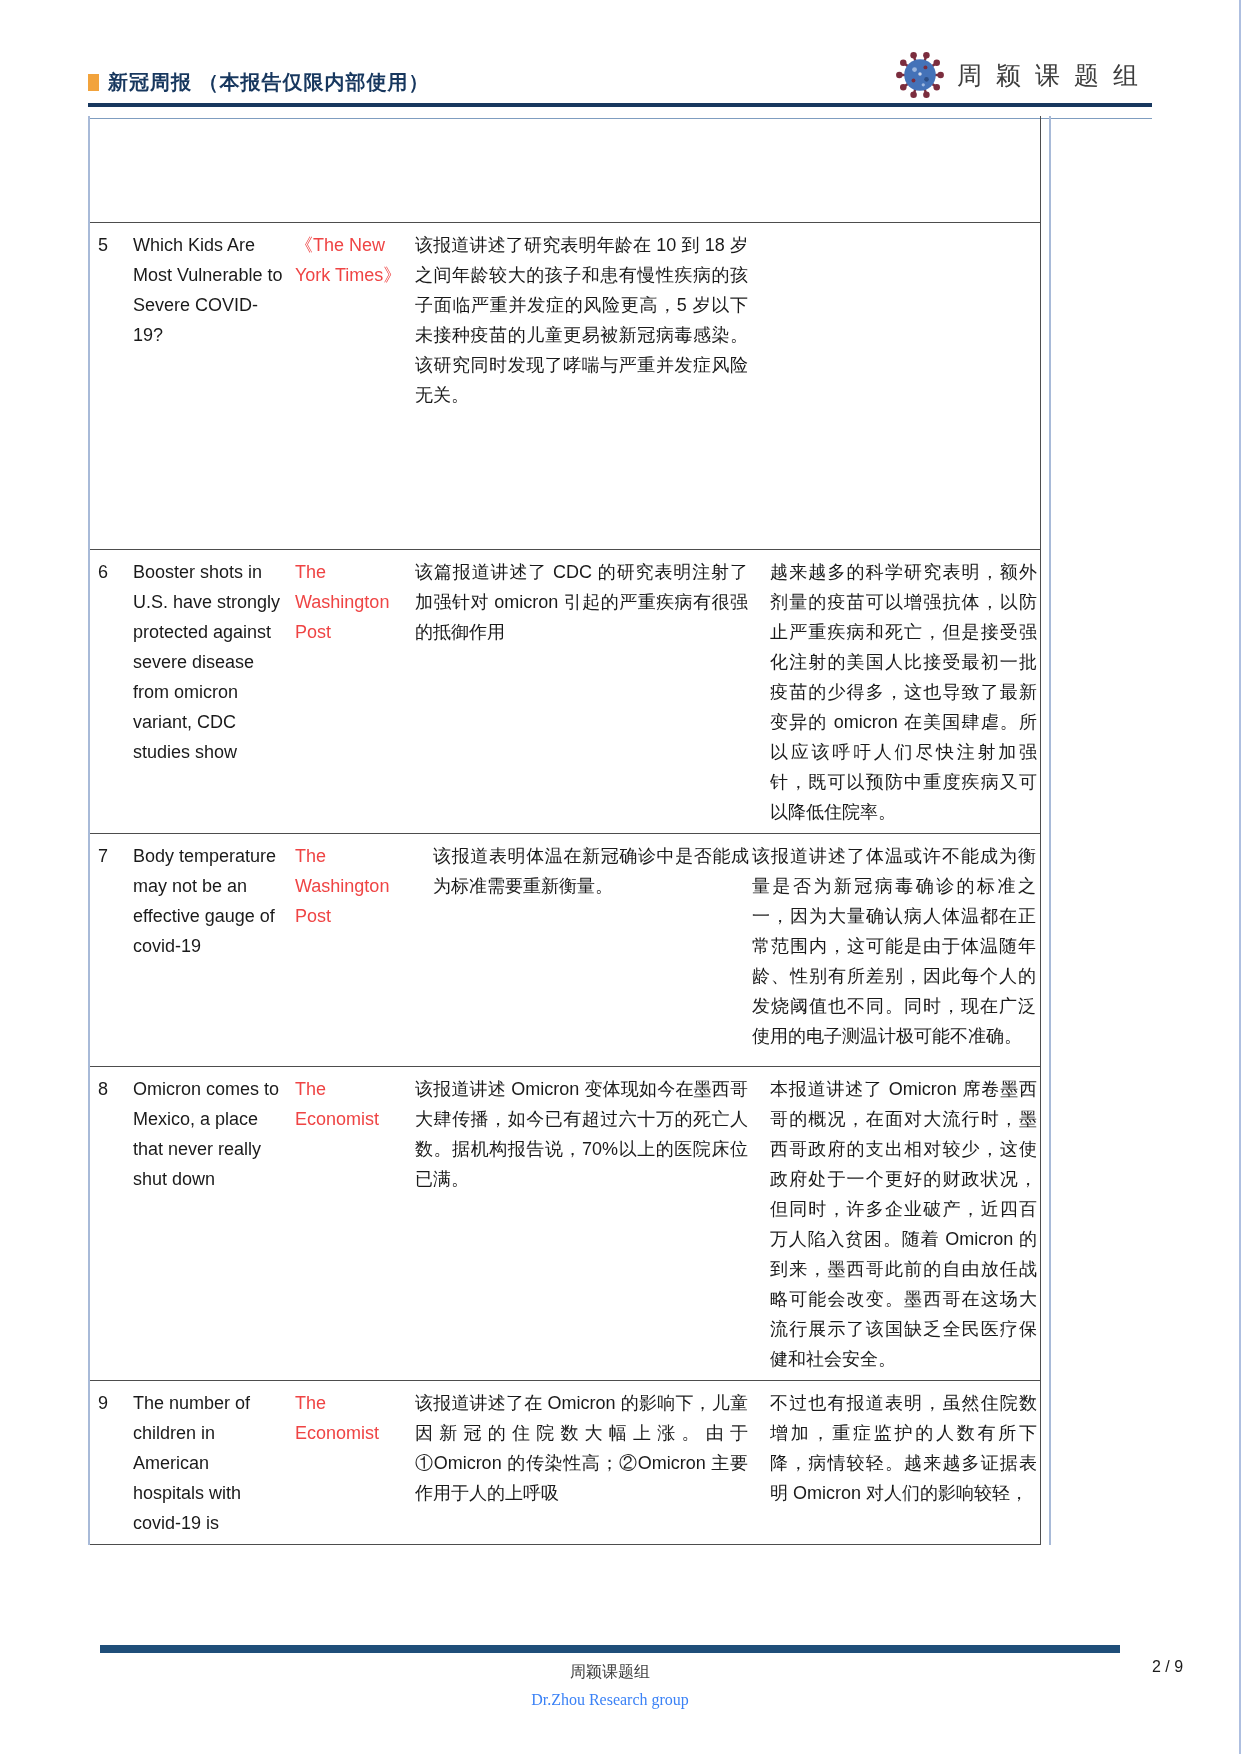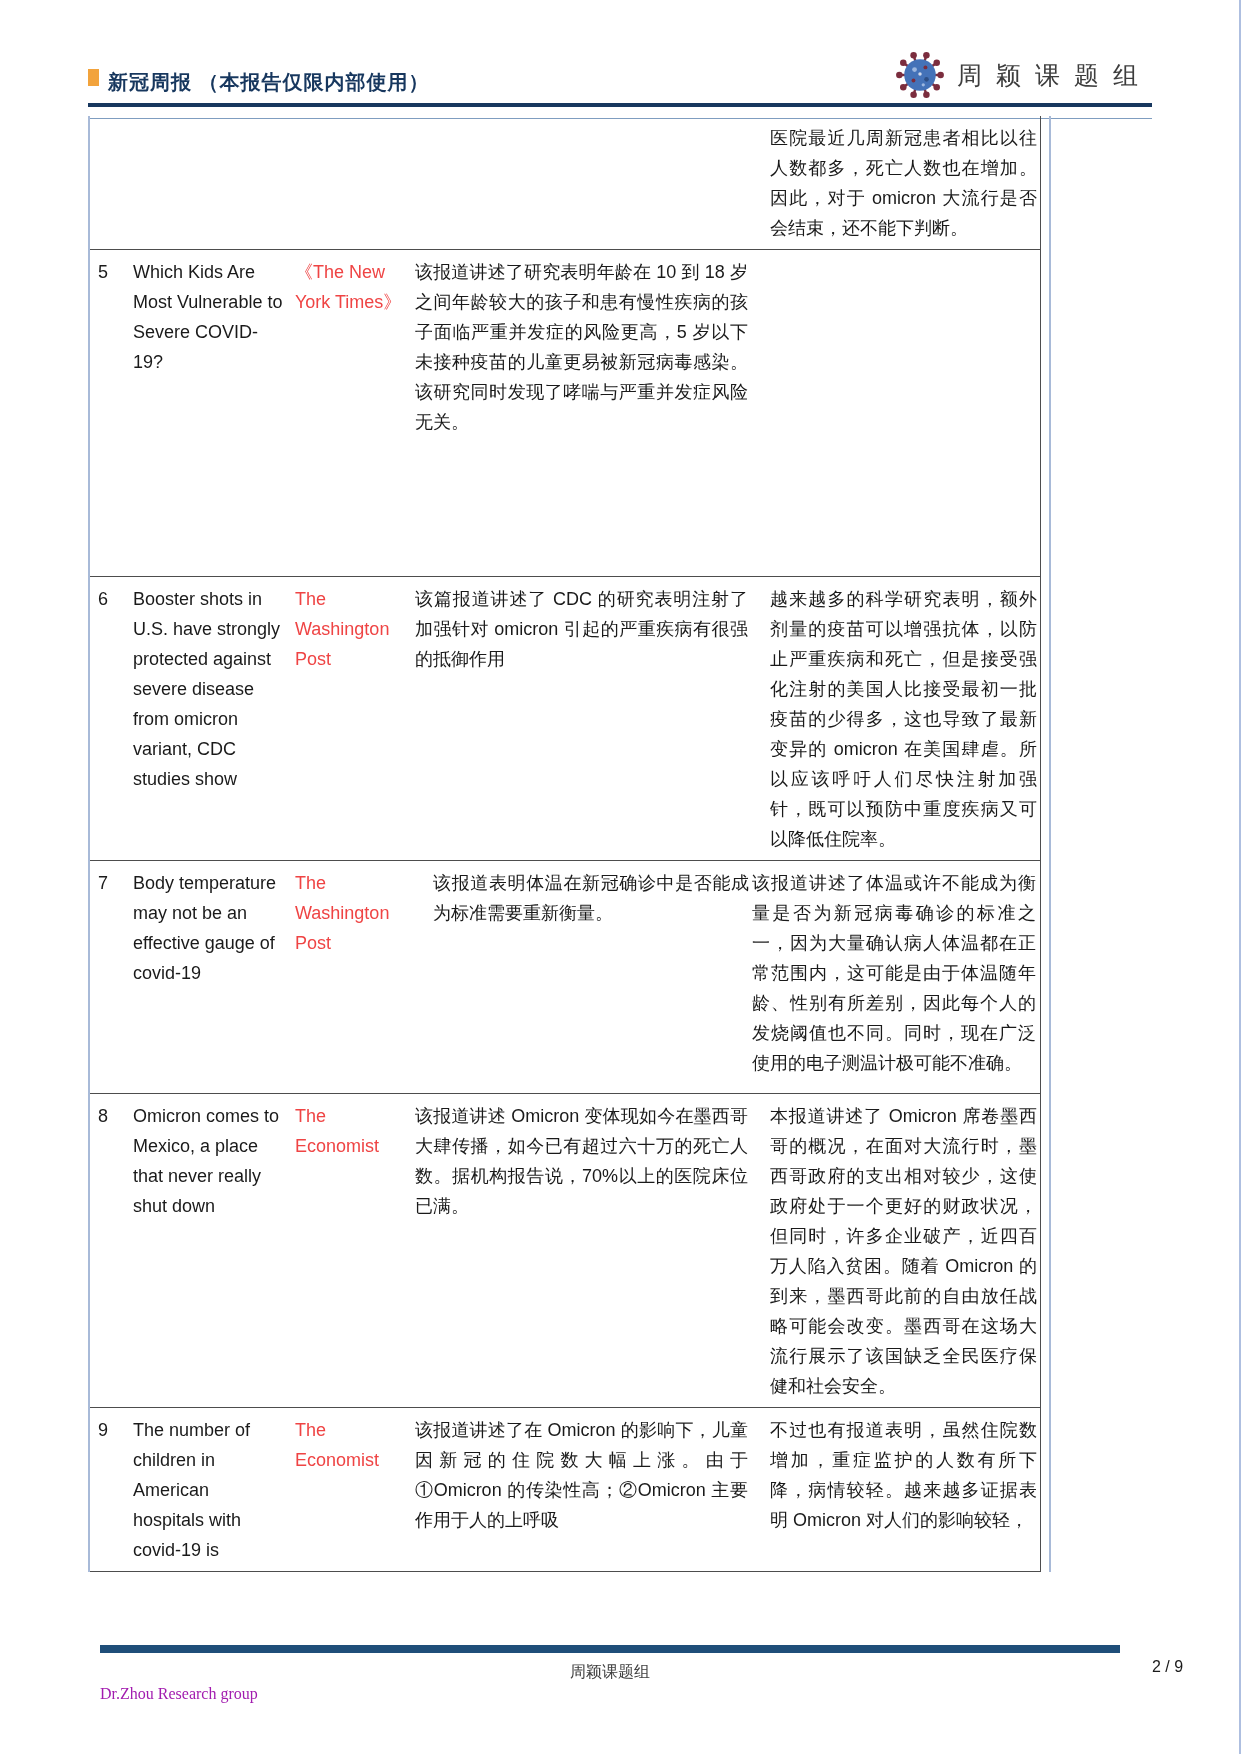--- a/index.html
+++ b/index.html
@@ -3,21 +3,21 @@
 <meta charset="utf-8">
 <style>
   * { margin:0; padding:0; box-sizing:border-box; }
   html,body { width:1241px; height:1754px; }
   body { background:#ffffff; font-family:"Liberation Sans", sans-serif; color:#1a1a1a; position:relative; }
   .page { position:absolute; inset:0; background:#fff; overflow:hidden; border-right:2px solid #aebfe0; }
 
   
   .header { position:absolute; left:88px; top:50px; width:1064px; }
   .header-row { display:flex; justify-content:space-between; align-items:flex-end; }
-  .header-left { display:flex; align-items:flex-start; padding-bottom:7px; }
+  .header-left { display:flex; align-items:center; padding-bottom:7px; }
   .accent-sq { width:11px; height:17px; background:#F2A33C; display:inline-block; margin-right:9px; }
   .doc-title { font-size:20px; font-weight:bold; color:#17375E; letter-spacing:1px; }
   .header-right { display:flex; align-items:center; gap:12px; padding-bottom:3px; }
   .logo-text { font-size:25px; color:#3d3d3d; letter-spacing:14px; white-space:nowrap; }
   .rule-thick { height:4px; background:#17375E; }
   .rule-thin { height:1px; background:#7f9dc0; margin-top:11px; }
 
   
   .table { position:absolute; left:88px; top:116px; width:963px;
            border-left:2px solid #A8BAD8; border-right:2px solid #A8BAD8; padding-right:8px; }
@@ -34,22 +34,22 @@
   .r5 { min-height:327px; }
   .r6 { min-height:259px; }
   .r7 { min-height:233px; }
   .r8 { min-height:291px; }
   .r9 { min-height:149px; }
 
   
   .footer { position:absolute; left:100px; top:1645px; width:1020px; }
   .footer-bar { height:8px; background:#1F4E79; }
   .footer-cn { text-align:center; font-size:16px; color:#404040; margin-top:9px; line-height:20px; }
-  .footer-en { font-family:"Liberation Serif", serif; font-size:16px;
-               color:#a21caf; margin-top:2px; line-height:20px; }
+  .footer-en { text-align:center; font-family:"Liberation Serif", serif; font-size:16px;
+               color:#3b82f6; margin-top:8px; line-height:20px; }
   .page-num { position:absolute; left:1152px; top:1658px; font-size:16px; color:#1a1a1a; }
 </style>
 </head>
 <body>
 
 <div class="page">
 
   <header class="header">
     <div class="header-row">
       <div class="header-left">
@@ -98,21 +98,20 @@
   </header>
 
   <main class="table">
     <div class="table-inner">
 
       <div class="trow r-carry">
         <div class="c num"></div>
         <div class="c title"></div>
         <div class="c src"></div>
         <div class="c sum"></div>
-        <div class="c com">医院最近几周新冠患者相比以往人数都多，死亡人数也在增加。因此，对于 omicron 大流行是否会结束，还不能下判断。</div>
       </div>
 
       <div class="trow r5">
         <div class="c num">5</div>
         <div class="c title">Which Kids Are Most Vulnerable to Severe COVID-19?</div>
         <div class="c src">《The New York Times》</div>
         <div class="c sum">该报道讲述了研究表明年龄在 10 到 18 岁之间年龄较大的孩子和患有慢性疾病的孩子面临严重并发症的风险更高，5 岁以下未接种疫苗的儿童更易被新冠病毒感染。该研究同时发现了哮喘与严重并发症风险无关。</div>
       </div>
 
       <div class="trow r6">

